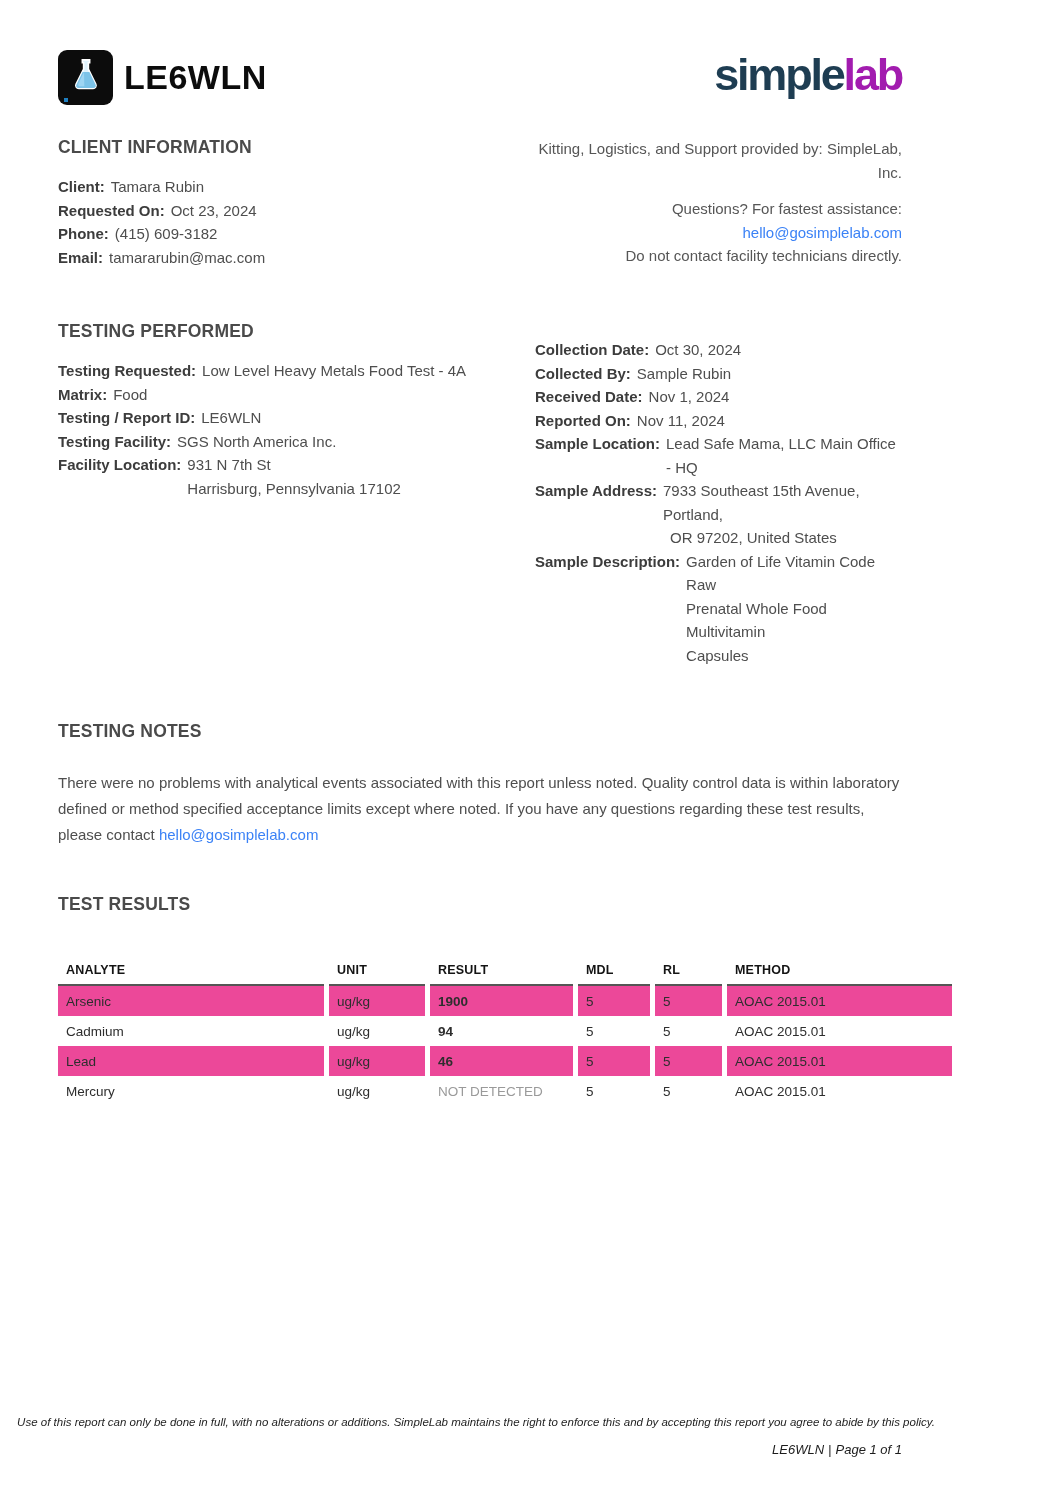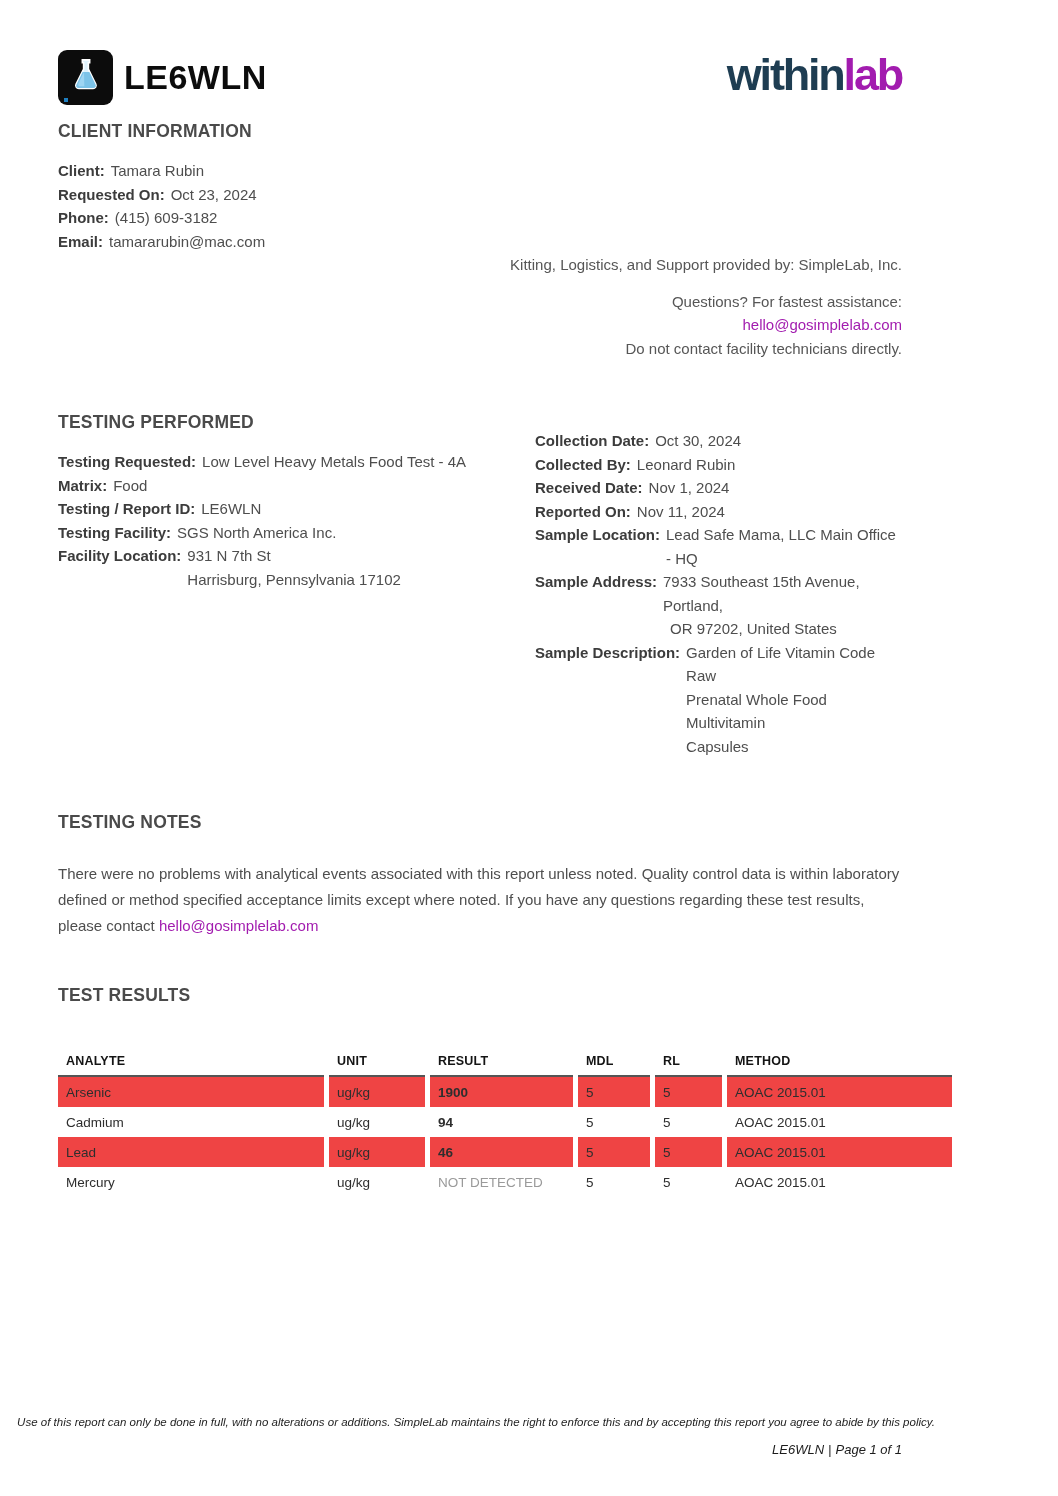--- a/index.html
+++ b/index.html
@@ -27,24 +27,24 @@
   .wordmark { font-size:45px; font-weight:bold; letter-spacing:-2.2px; line-height:50px; white-space:nowrap; }
   .wordmark .w1 { color:#1e3d52; }
   .wordmark .w2 { color:#a21caf; }
 
   
   .section-heading { font-size:17.5px; font-weight:bold; color:#4a4a4a; letter-spacing:0.2px; }
   .fields { margin-top:17px; font-size:15px; line-height:23.5px; }
   .field { display:flex; align-items:flex-start; }
   .field .lbl { font-weight:bold; color:#3c3c3c; white-space:nowrap; margin-right:6px; }
   .field .val { color:#4e4e4e; }
-  .link { color:#a21caf; text-decoration:none; cursor:pointer; }
-
-  
-  .row-2 { display:flex; margin-top:16px;flex-direction:column; }
+  .link { color:#3b82f6; text-decoration:none; cursor:pointer; }
+
+  
+  .row-2 { display:flex; margin-top:32px; }
   .client-col { width:478px; flex:0 0 auto; }
   .contact-col { flex:1; text-align:right; font-size:15px; color:#565656; line-height:23.5px; }
   .kitting { margin-bottom:13px; }
 
   
   .row-3 { display:flex; margin-top:52px; }
   .tp-col { width:477px; flex:0 0 auto; }
   .si-col { flex:1; }
 
   
@@ -52,21 +52,21 @@
   .notes-body { margin-top:28px; font-size:15px; line-height:25.8px; color:#4e4e4e; max-width:948px; }
 
   
   .results-section { margin-top:47px; }
   table.results { margin-top:48px; border-collapse:separate; border-spacing:5px 0; table-layout:fixed; width:962px; margin-left:-5px; }
   table.results th {
     font-size:12.5px; letter-spacing:0.2px; color:#141414; text-align:left;
     padding:0 8px 7px 8px; border-bottom:2px solid #555555;
   }
   table.results td { font-size:13.5px; color:#2e2e2e; height:30px; padding:0 8px; vertical-align:middle; }
-  tr.shade td { background:#ef4444; }
+  tr.shade td { background:#ec4899; }
   td.result { font-weight:bold; color:#1b1b1b; }
   td.result.nd { font-weight:normal; color:#9a9a9a; }
 
   
   .footer-disclaimer {
     position:absolute; left:0; right:0; bottom:68px; text-align:center;
     font-style:italic; font-size:11.5px; color:#1e1e1e;
   }
   .footer-page {
     position:absolute; right:50px; bottom:39px;
@@ -87,21 +87,21 @@
             <path d="M9.4 1.6 h5.2 v2 h-0.9 v4.6 l5.2 10.6 c0.7 1.4 -0.3 3 -1.9 3 H6.9 c-1.6 0 -2.6 -1.6 -1.9 -3 L10.3 8.2 V3.6 h-0.9 z" fill="#dff2fc" stroke="#ffffff" stroke-width="1.1"></path>
             <path d="M9.6 10.2 L5.2 19.1 c-0.5 1.1 0.2 2.3 1.5 2.3 h10.6 c1.3 0 2 -1.2 1.5 -2.3 L14.4 10.2 z" fill="#7cc3e8"></path>
             <path d="M10.6 10.2 L6.6 18.4 c-0.4 0.9 0.1 1.9 1.2 1.9 h3 z" fill="#9ed5f2"></path>
           </svg>
         </span>
         <span class="logo-dot"></span>
       </div>
       <div class="report-code-title">LE6WLN</div>
     </div>
     <div class="wordmark">
-      <span class="w1">within</span><span class="w2">lab</span>
+      <span class="w1">simple</span><span class="w2">lab</span>
     </div>
   </div>
 
   <div class="row-2">
     <div class="client-col">
       <div class="section-heading">CLIENT INFORMATION</div>
       <div class="fields">
         <div class="field">
           <span class="lbl">Client:</span>
           <span class="val">Tamara Rubin</span>
@@ -158,21 +158,21 @@
       </div>
     </div>
     <div class="si-col">
       <div class="fields">
         <div class="field">
           <span class="lbl">Collection Date:</span>
           <span class="val">Oct 30, 2024</span>
         </div>
         <div class="field">
           <span class="lbl">Collected By:</span>
-          <span class="val">Leonard Rubin</span>
+          <span class="val">Sample Rubin</span>
         </div>
         <div class="field">
           <span class="lbl">Received Date:</span>
           <span class="val">Nov 1, 2024</span>
         </div>
         <div class="field">
           <span class="lbl">Reported On:</span>
           <span class="val">Nov 11, 2024</span>
         </div>
         <div class="field">

